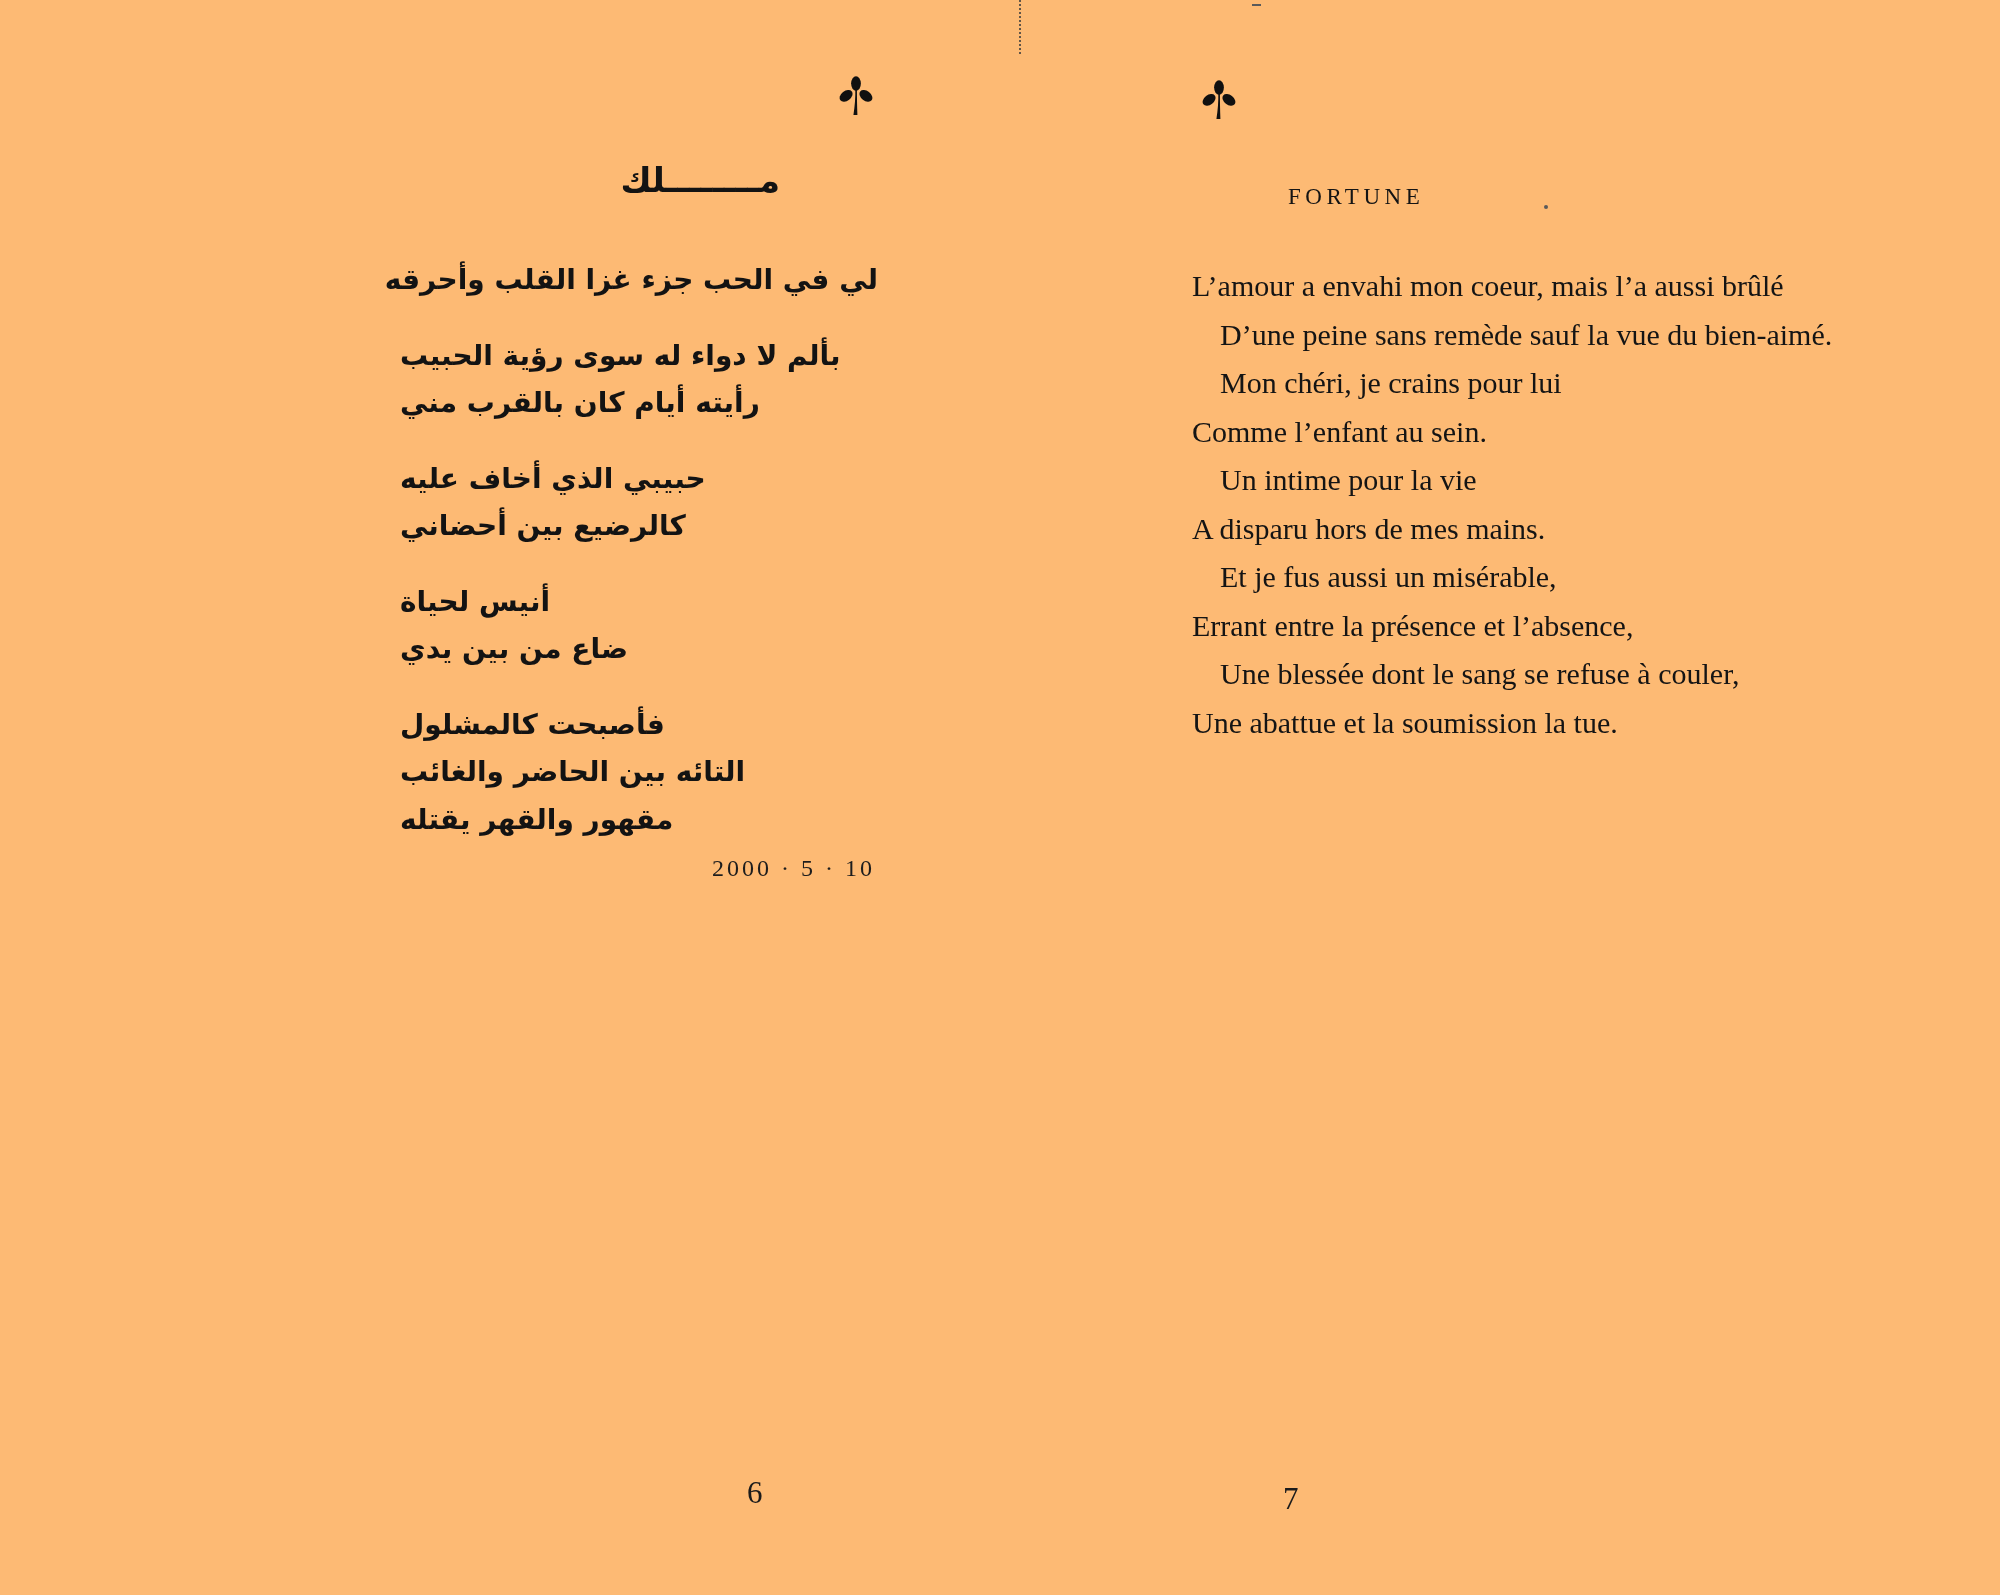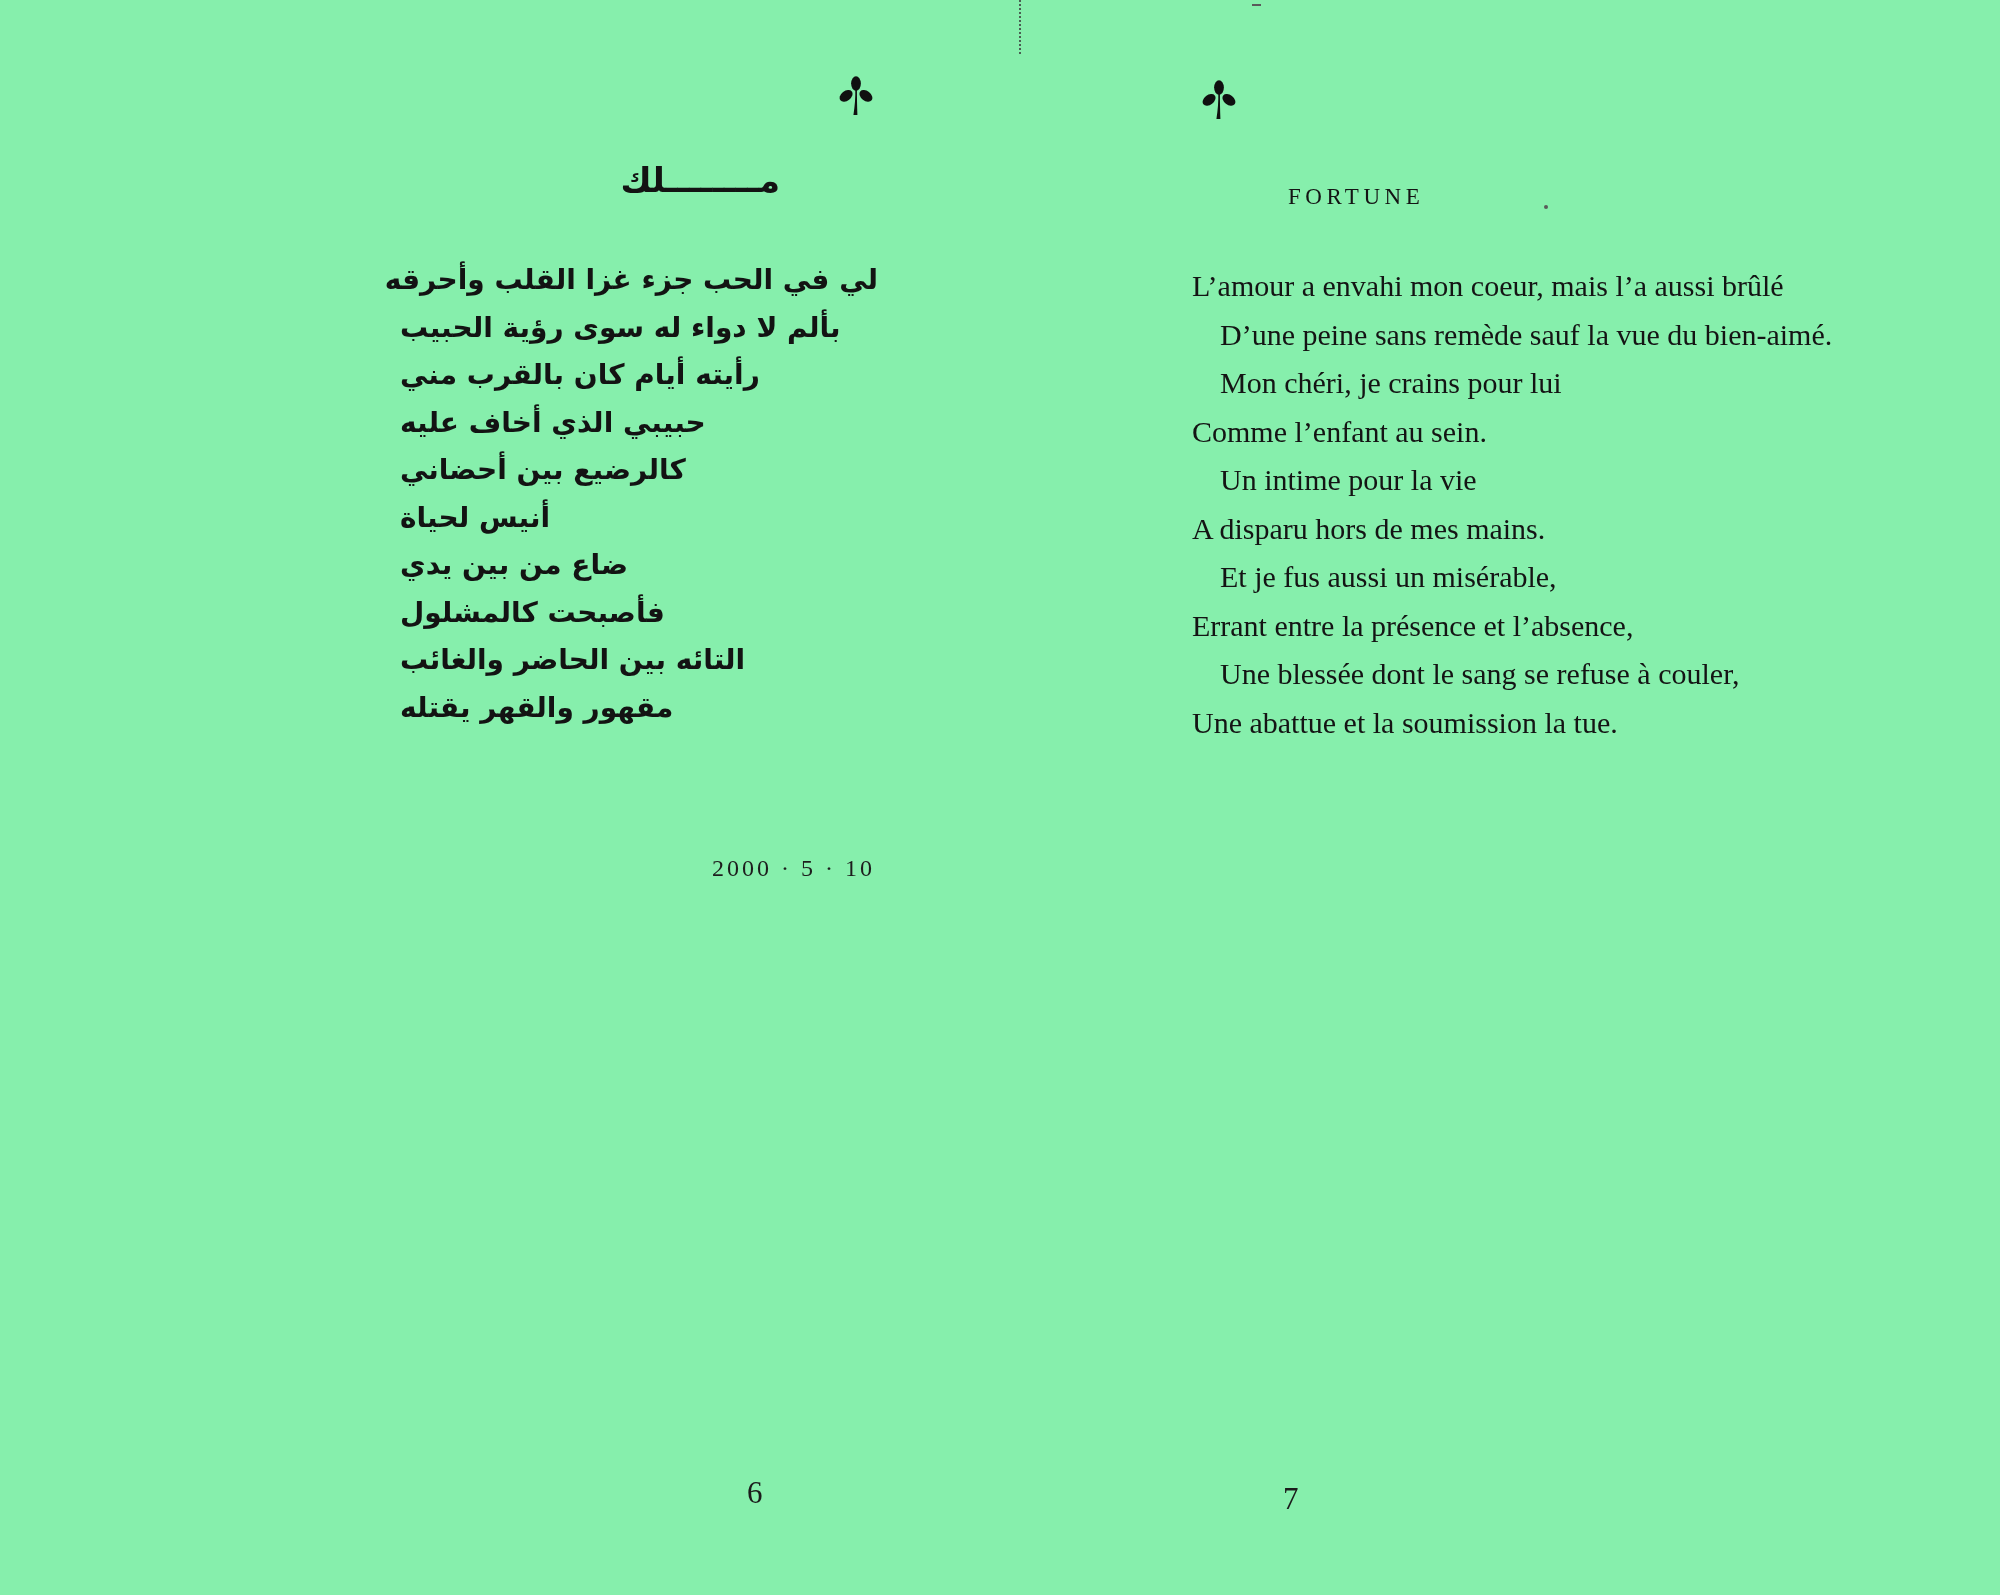--- a/index.html
+++ b/index.html
@@ -1,20 +1,20 @@
 <!DOCTYPE html>
 <html lang="fr"><head>
 <meta charset="utf-8">
 <style>
   html, body { margin: 0; padding: 0; background: #ffffff; }
   .spread {
     position: relative;
     width: 2000px;
     height: 1595px;
-    background: #86efac;
+    background: #fdba74;
     font-family: "Liberation Serif", serif;
     color: #161616;
     overflow: hidden;
   }
 
   
   .gutter-mark {
     position: absolute;
     left: 1019px; top: 0; height: 54px; width: 0;
     border-left: 2px dotted #3c3c3c;
@@ -49,21 +49,21 @@
     width: 478px;           
     direction: rtl;
     text-align: left;
     font-family: "DejaVu Sans", sans-serif;
     font-weight: 700;
     font-size: 28px;
     line-height: 47.5px;
     color: #131313;
     white-space: nowrap;
   }
-  .arabic-poem .line.indent { padding-left: 0; padding-right: 14px; }
+  .arabic-poem .line.indent { padding-left: 0; padding-right: 14px; margin-top: 28px; }
 
   .poem-date {
     position: absolute;
     left: 712px; top: 855px;
     font-size: 24px;
     letter-spacing: 3px;
     color: #1d1d1d;
   }
 
   .page-number {

